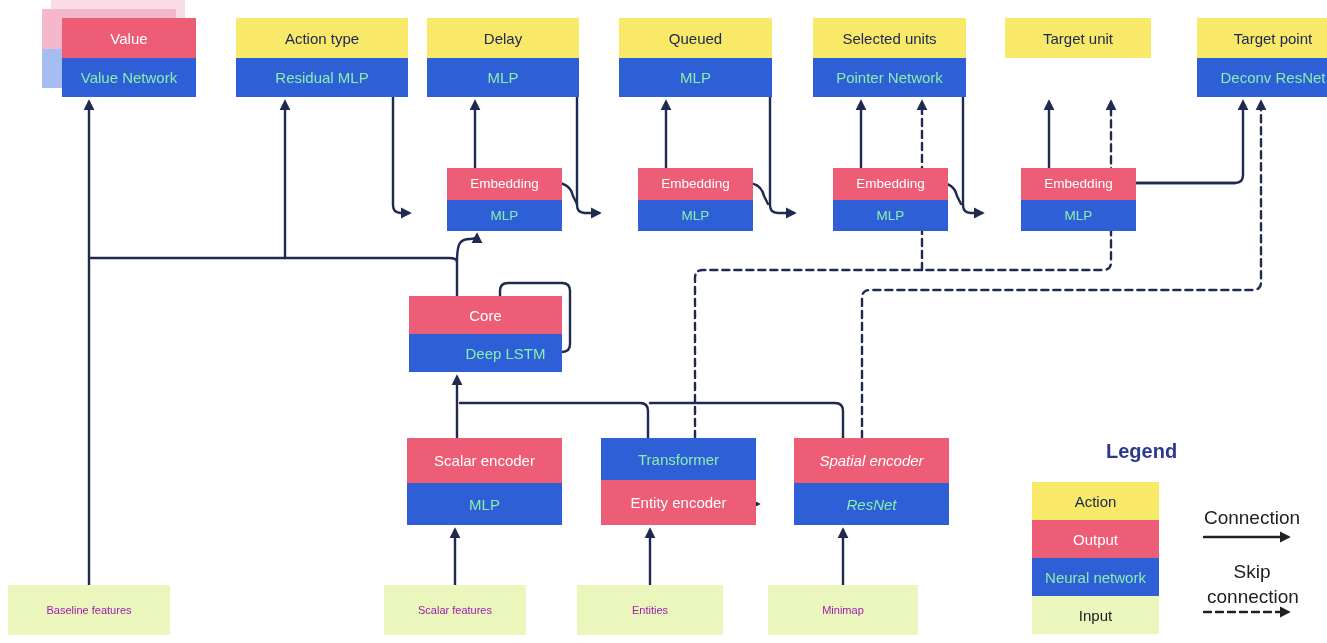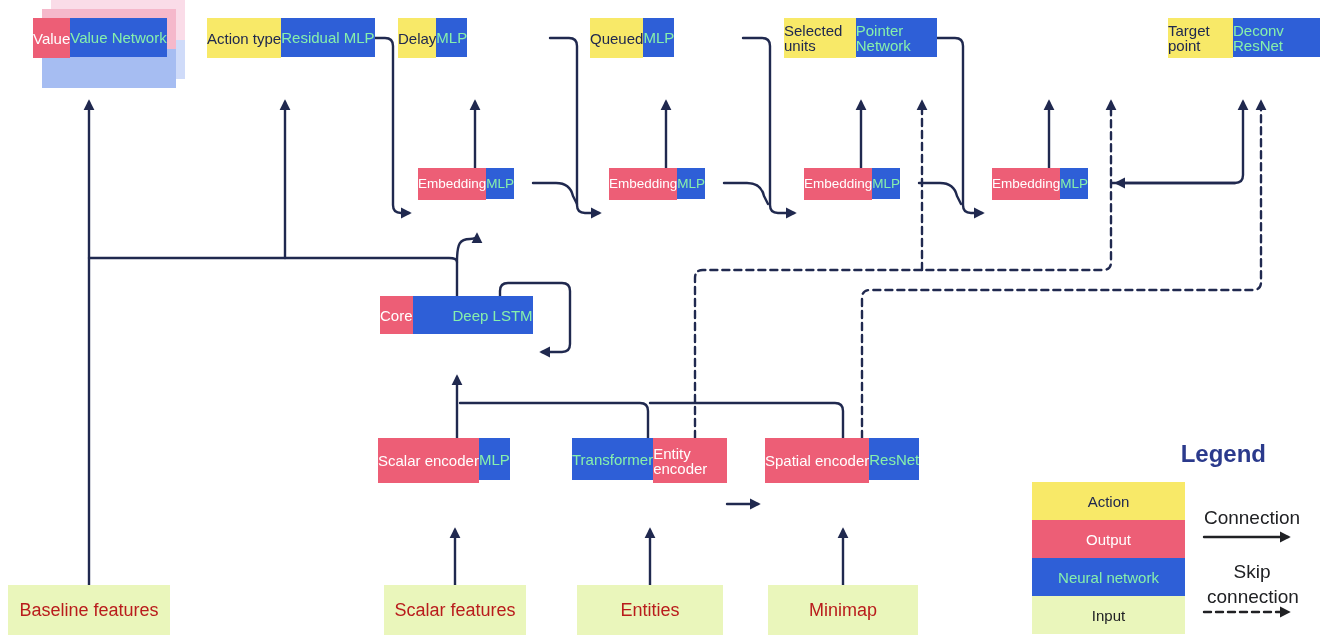--- a/index.html
+++ b/index.html
@@ -11,34 +11,34 @@
     --navytext:#20294f;
     --black:#202124;
   }
   html,body{margin:0;padding:0;}
   body{
     width:1327px;height:643px;position:relative;background:#ffffff;
     font-family:"Liberation Sans","DejaVu Sans",sans-serif;
     overflow:hidden;
   }
   #wires{position:absolute;left:0;top:0;z-index:1;pointer-events:none;}
-  .block{position:absolute;z-index:2;display:flex;flex-direction:row;}
+  .block{position:absolute;z-index:2;display:flex;flex-direction:column;margin-left:29px;}
   .row{display:flex;align-items:center;justify-content:center;font-size:15px;line-height:1;}
   .r-head-top{height:40px;}
   .r-head-bot{height:39px;}
   .c-action{background:var(--yellow);color:var(--navytext);}
   .c-output{background:var(--pink);color:#ffffff;}
   .c-net{background:var(--blue);color:#86efac;}
   .c-input{background:var(--input);color:var(--black);}
   .emb .row{font-size:13.5px;}
   .shadow-card{position:absolute;z-index:0;display:flex;flex-direction:column;}
   .shadow-card .row{flex:1;}
   .input-block{position:absolute;z-index:2;display:flex;align-items:center;justify-content:center;
-    background:var(--input);color:#b91c1c;font-size:18px;text-align:right;}
-  .legend-title{position:absolute;z-index:2;color:#2b3a8c;font-size:24px;font-weight:bold;text-align:right;}
+    background:var(--input);color:#a21caf;font-size:11px;text-align:right;}
+  .legend-title{position:absolute;z-index:2;color:#2b3a8c;font-size:20px;font-weight:bold;text-align:left;}
   .legend-box{position:absolute;z-index:2;display:flex;flex-direction:column;}
   .legend-box .row{height:38px;}
   .legend-arrow-label{position:absolute;z-index:2;color:var(--black);font-size:19px;text-align:center;line-height:1.3;}
 </style>
 </head>
 <body>
 
 <svg id="wires" width="1327" height="643" viewBox="0 0 1327 643">
   <defs>
     <marker id="ah" viewBox="0 0 10 10" refX="7.5" refY="5" markerWidth="4.6" markerHeight="4.6" orient="auto-start-reverse" markerUnits="strokeWidth">
@@ -118,20 +118,21 @@
 </div>
 <div class="block" style="left:590px;top:18px;width:153px;">
   <div class="row r-head-top c-action">Queued</div>
   <div class="row r-head-bot c-net">MLP</div>
 </div>
 <div class="block" style="left:784px;top:18px;width:153px;">
   <div class="row r-head-top c-action">Selected units</div>
   <div class="row r-head-bot c-net">Pointer Network</div>
 </div>
 <div class="block" style="left:976px;top:18px;width:146px;">
+  <div class="row r-head-top c-action">Target unit</div>
 </div>
 <div class="block" style="left:1168px;top:18px;width:152px;">
   <div class="row r-head-top c-action">Target point</div>
   <div class="row r-head-bot c-net">Deconv ResNet</div>
 </div>
 
 <div class="block emb" style="left:418px;top:168px;width:115px;">
   <div class="row c-output" style="height:32px;">Embedding</div>
   <div class="row c-net" style="height:31px;">MLP</div>
 </div>
@@ -154,31 +155,31 @@
 </div>
 
 <div class="block" style="left:378px;top:438px;width:155px;">
   <div class="row c-output" style="height:45px;">Scalar encoder</div>
   <div class="row c-net" style="height:42px;">MLP</div>
 </div>
 <div class="block" style="left:572px;top:438px;width:155px;">
   <div class="row c-net" style="height:42px;">Transformer</div>
   <div class="row c-output" style="height:45px;">Entity encoder</div>
 </div>
-<div class="block" style="left:765px;top:438px;width:155px;">
+<div class="block" style="left:765px;top:438px;width:155px;font-style:italic;">
   <div class="row c-output" style="height:45px;">Spatial encoder</div>
   <div class="row c-net" style="height:42px;">ResNet</div>
 </div>
 
 <div class="input-block" style="left:8px;top:585px;width:162px;height:50px;">Baseline features</div>
 <div class="input-block" style="left:384px;top:585px;width:142px;height:50px;">Scalar features</div>
 <div class="input-block" style="left:577px;top:585px;width:146px;height:50px;">Entities</div>
 <div class="input-block" style="left:768px;top:585px;width:150px;height:50px;">Minimap</div>
 
 <div class="legend-title" style="left:1106px;top:440px;width:160px;">Legend</div>
-<div class="legend-box" style="left:1032px;top:482px;width:153px;">
+<div class="legend-box" style="left:1032px;top:482px;width:127px;">
   <div class="row c-action">Action</div>
   <div class="row c-output">Output</div>
   <div class="row c-net">Neural network</div>
   <div class="row c-input">Input</div>
 </div>
 <div class="legend-arrow-label" style="left:1190px;top:506px;width:124px;">Connection</div>
 <div class="legend-arrow-label" style="left:1207px;top:560px;width:90px;">Skip connection</div>
 
 </body></html>

